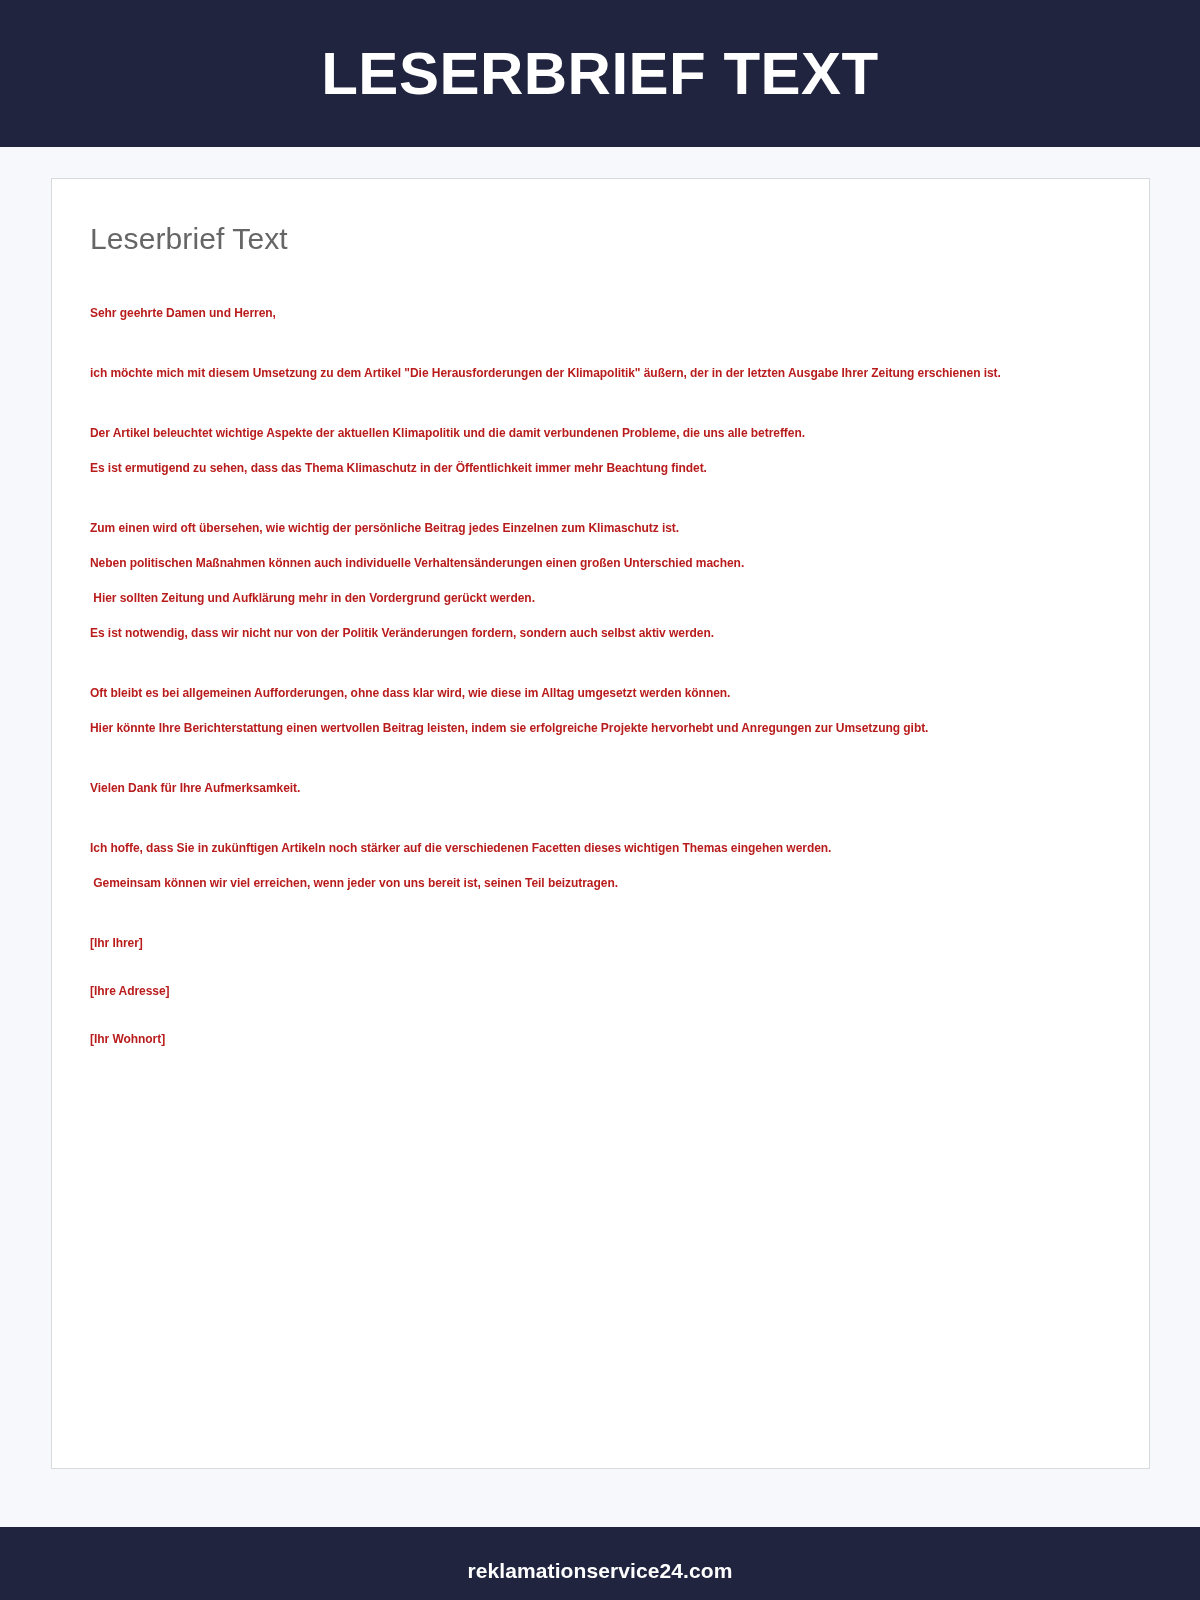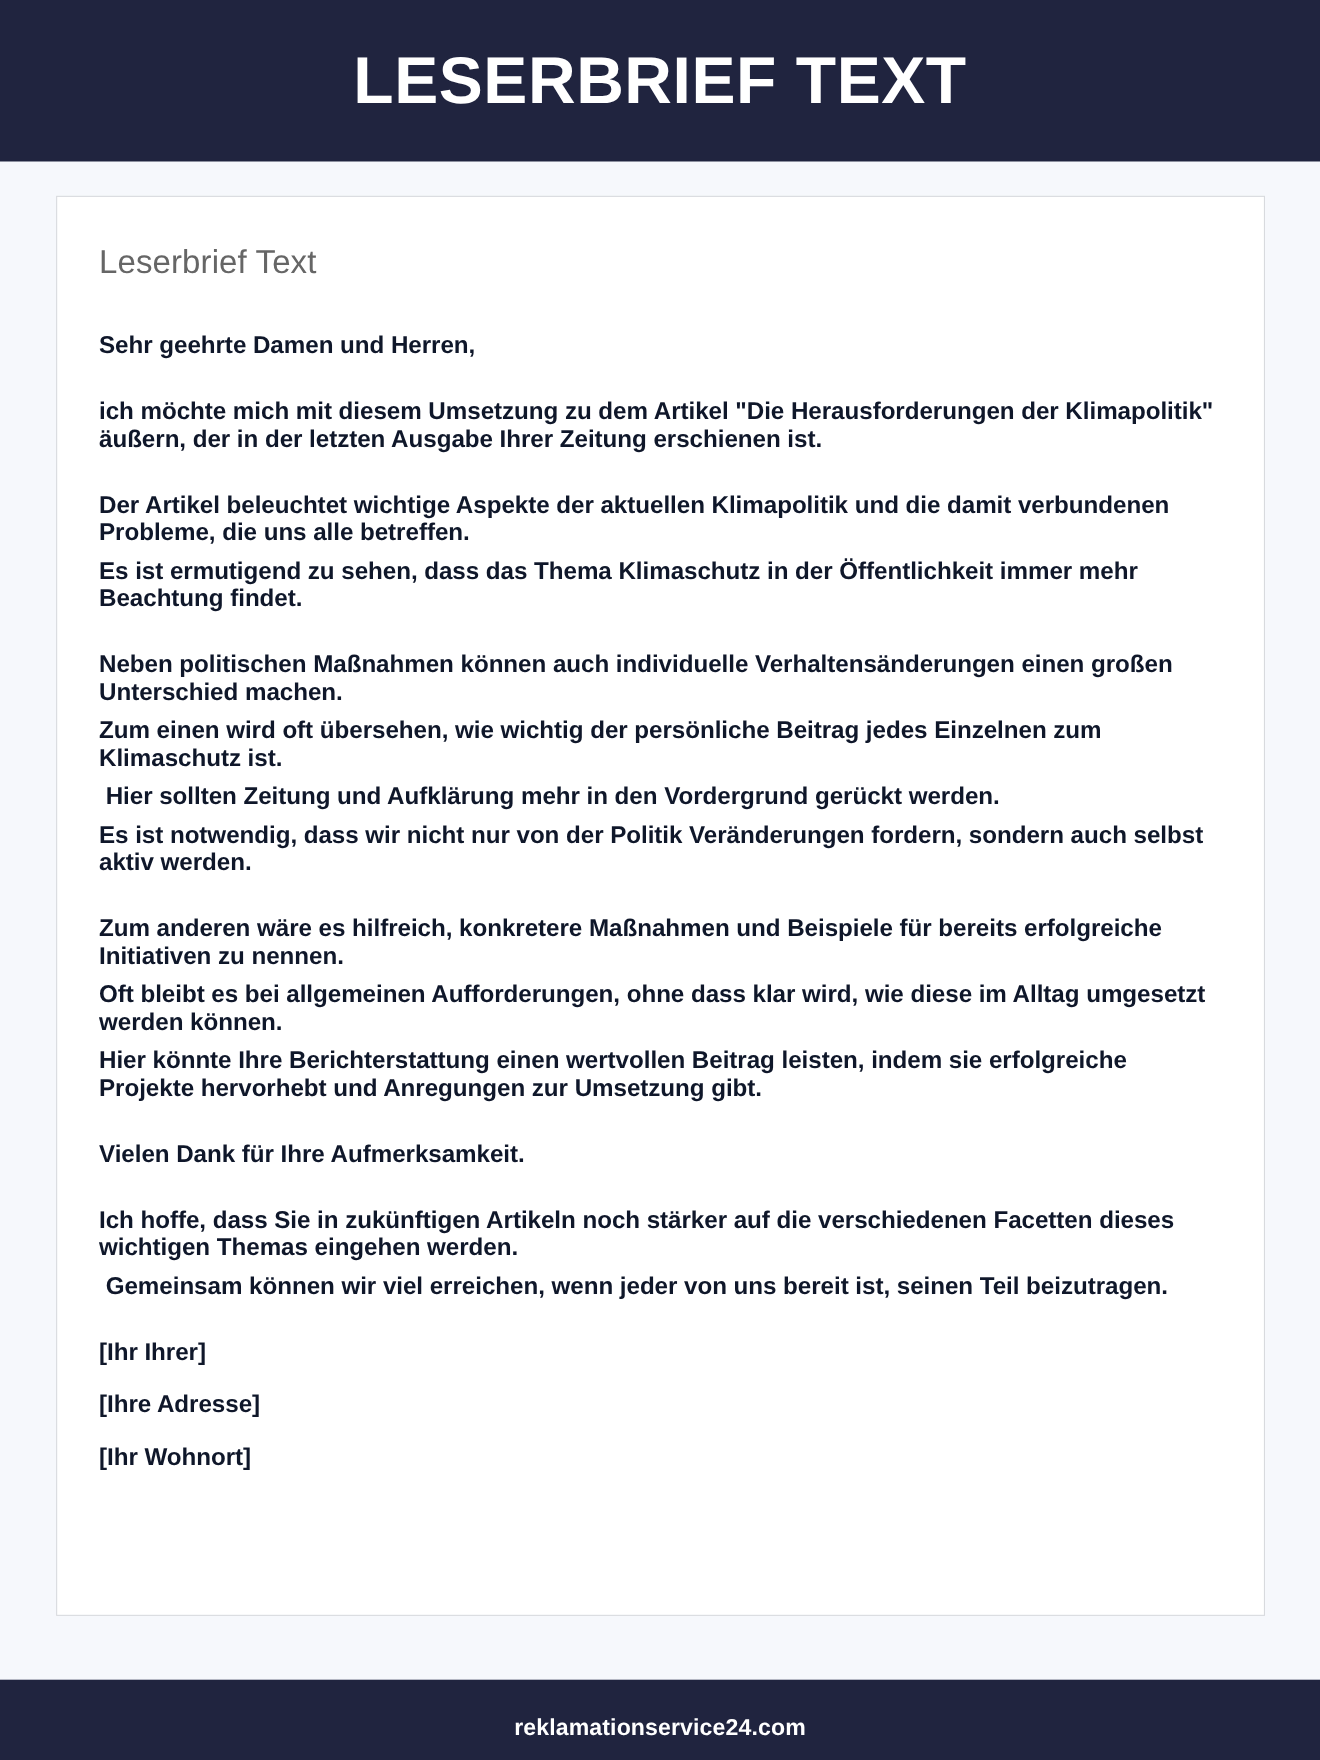--- a/index.html
+++ b/index.html
@@ -56,24 +56,24 @@
     font-size: 30px;
     font-weight: 500;
     line-height: 1.2;
     margin: 0 0 44px 0;
     letter-spacing: 0.1px;
   }
 
   .letter { color: #4a4a4a; }
 
   .para {
-    font-size: 22px;
+    font-size: 12px;
     font-weight: 700;
     line-height: 25px;
-    color: #0f172a;
+    color: #b91c1c;
     margin: 0 0 10px 0;
     letter-spacing: -0.05px;
     white-space: pre-wrap;
   }
   
   .block { margin-bottom: 35px; }
   .block:last-child { margin-bottom: 0; }
 
   .sig-line { margin-bottom: 23px; }
   .sig-line:last-child { margin-bottom: 0; }
@@ -114,28 +114,27 @@
       <div class="block">
         <p class="para">ich möchte mich mit diesem Umsetzung zu dem Artikel "Die Herausforderungen der Klimapolitik" äußern, der in der letzten Ausgabe Ihrer Zeitung erschienen ist.</p>
       </div>
 
       <div class="block">
         <p class="para">Der Artikel beleuchtet wichtige Aspekte der aktuellen Klimapolitik und die damit verbundenen Probleme, die uns alle betreffen.</p>
         <p class="para">Es ist ermutigend zu sehen, dass das Thema Klimaschutz in der Öffentlichkeit immer mehr Beachtung findet.</p>
       </div>
 
       <div class="block">
+        <p class="para">Zum einen wird oft übersehen, wie wichtig der persönliche Beitrag jedes Einzelnen zum Klimaschutz ist.</p>
         <p class="para">Neben politischen Maßnahmen können auch individuelle Verhaltensänderungen einen großen Unterschied machen.</p>
-        <p class="para">Zum einen wird oft übersehen, wie wichtig der persönliche Beitrag jedes Einzelnen zum Klimaschutz ist.</p>
         <p class="para"> Hier sollten Zeitung und Aufklärung mehr in den Vordergrund gerückt werden.</p>
         <p class="para">Es ist notwendig, dass wir nicht nur von der Politik Veränderungen fordern, sondern auch selbst aktiv werden.</p>
       </div>
 
       <div class="block">
-        <p class="para">Zum anderen wäre es hilfreich, konkretere Maßnahmen und Beispiele für bereits erfolgreiche Initiativen zu nennen.</p>
         <p class="para">Oft bleibt es bei allgemeinen Aufforderungen, ohne dass klar wird, wie diese im Alltag umgesetzt werden können.</p>
         <p class="para">Hier könnte Ihre Berichterstattung einen wertvollen Beitrag leisten, indem sie erfolgreiche Projekte hervorhebt und Anregungen zur Umsetzung gibt.</p>
       </div>
 
       <div class="block">
         <p class="para">Vielen Dank für Ihre Aufmerksamkeit.</p>
       </div>
 
       <div class="block">
         <p class="para">Ich hoffe, dass Sie in zukünftigen Artikeln noch stärker auf die verschiedenen Facetten dieses wichtigen Themas eingehen werden.</p>

